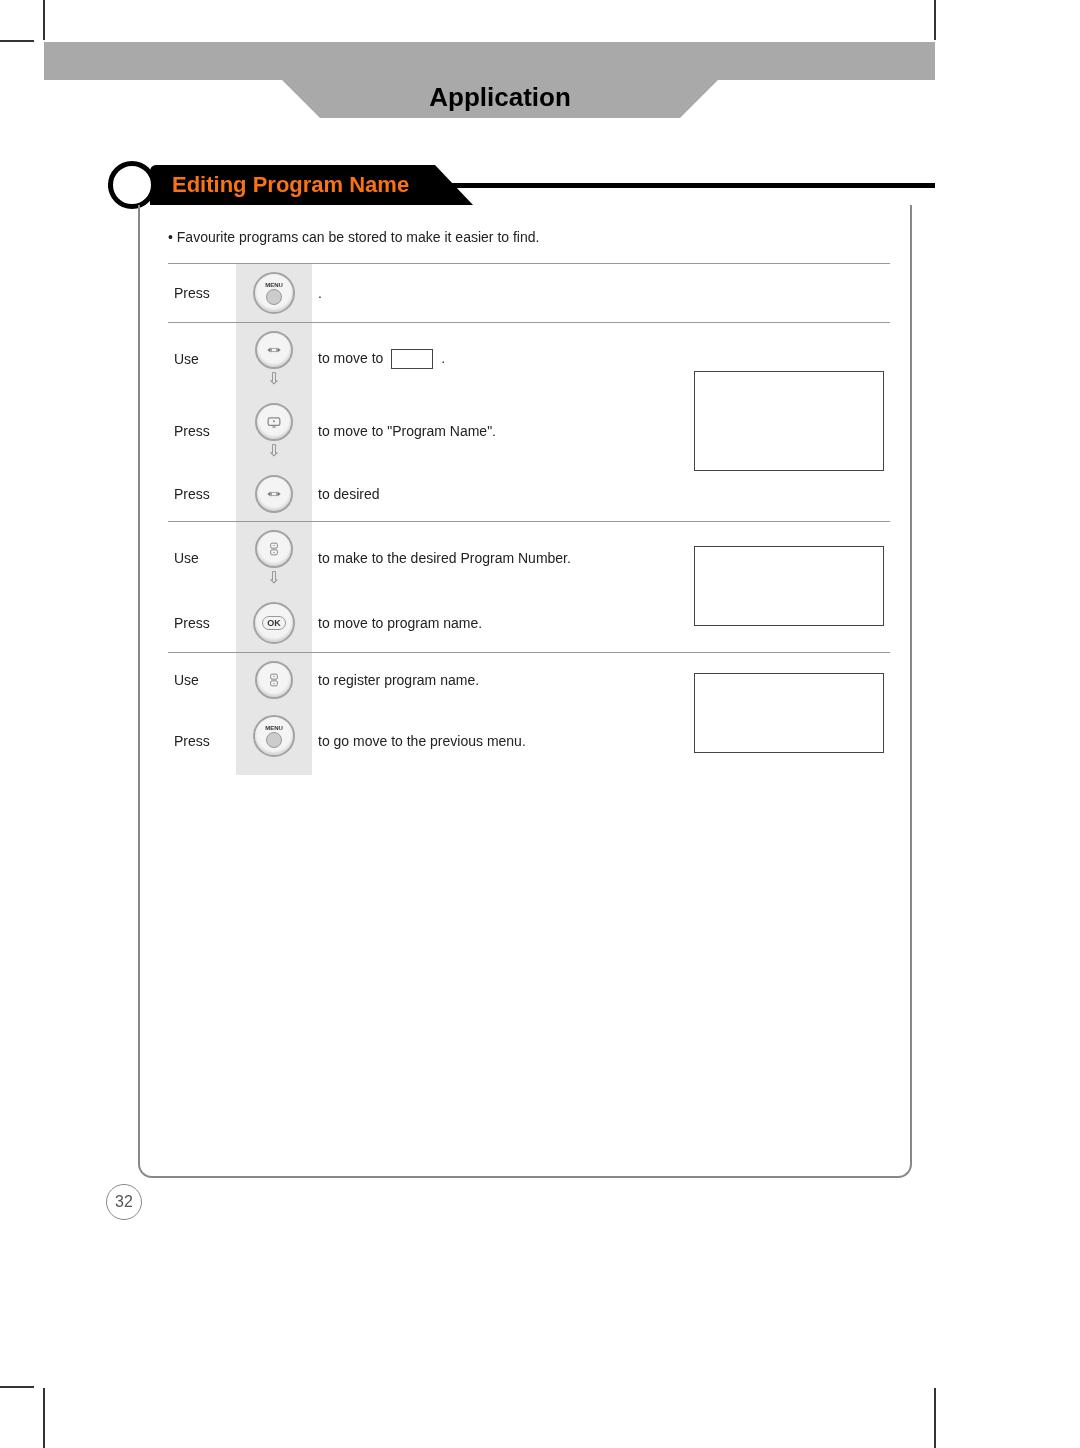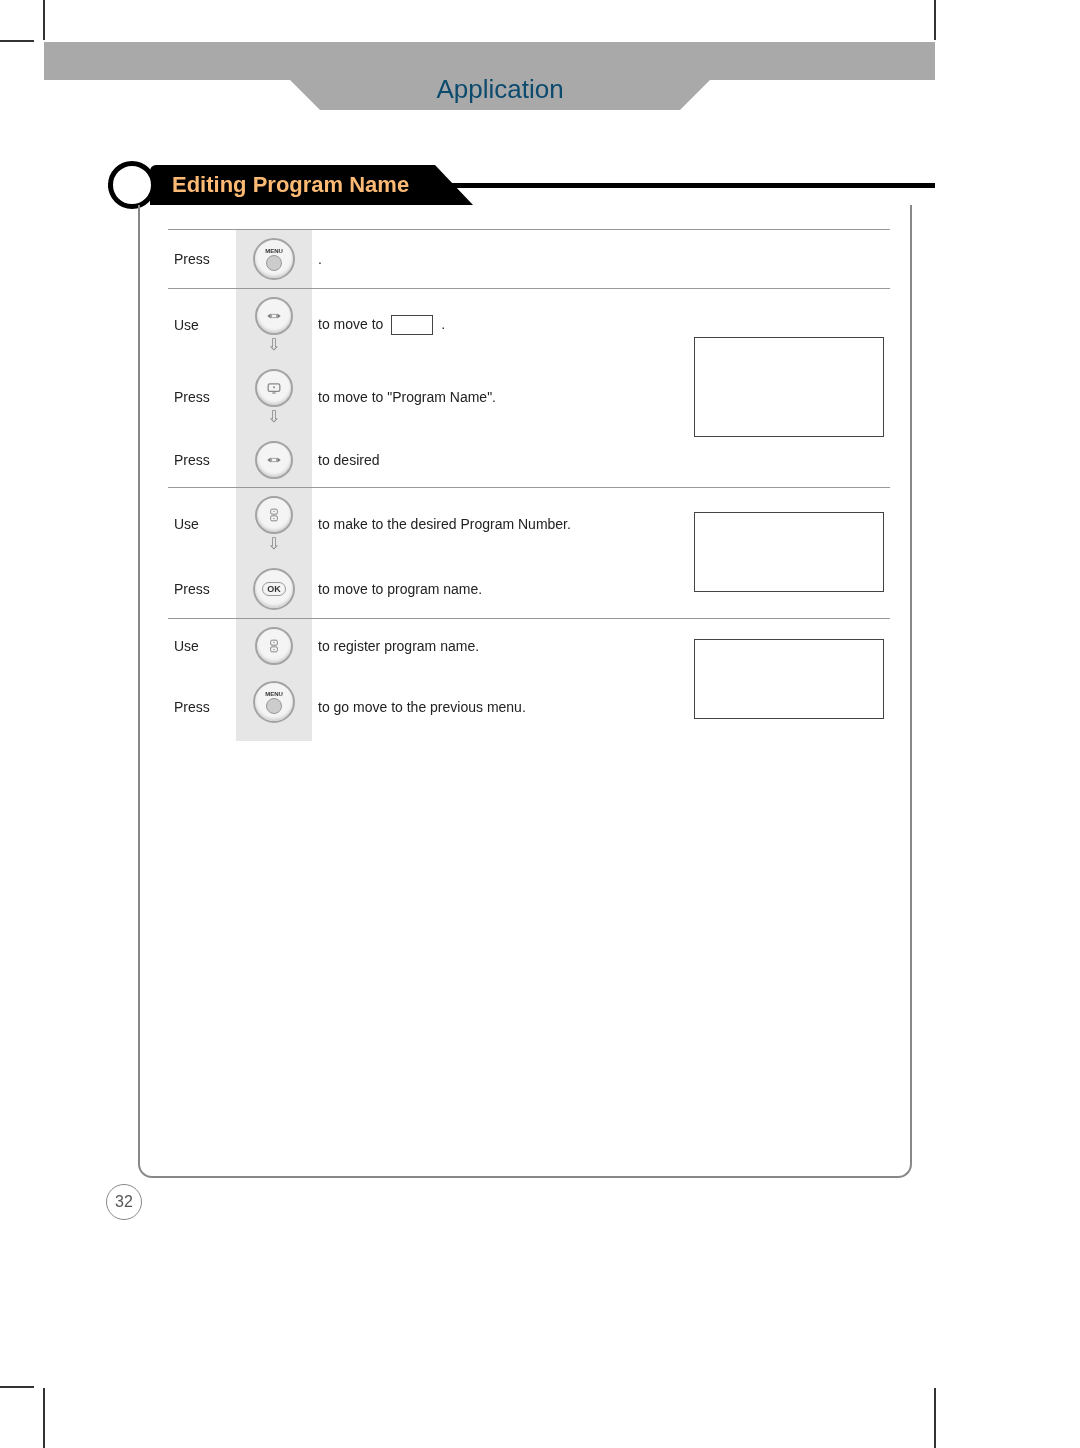--- a/index.html
+++ b/index.html
@@ -24,31 +24,31 @@
 
   .graybar {
     position:absolute;
     left:44px; top:42px;
     right:145px;
     height:38px;
     background:#a9a9a9;
   }
   .header-tab {
     position:absolute;
-    top:68px;
+    top:76px;
     left:320px;
     width:360px;
     height:42px;
     background:#a9a9a9;
     display:flex;
     align-items:center;
     justify-content:center;
-    color:#0c4a6e;
+    color:#000000;
     font-size:26px;
-    font-weight:400;
+    font-weight:700;
   }
   .header-tab::before, .header-tab::after{
     content:"";
     position:absolute;
     top:0;
     width:0;height:0;
     border-top:42px solid #a9a9a9;
   }
   .header-tab::before{
     left:-42px;
@@ -70,21 +70,21 @@
     position:absolute;
     left:0;right:0;top:18px;height:5px;background:#000;
   }
   .section-title-wrap .tab{
     position:absolute;
     left:42px;
     top:0;
     height:40px;
     padding:0 26px 0 22px;
     background:#000;
-    color:#fdba74;
+    color:#f97316;
     font-size:22px;
     font-weight:600;
     display:flex;align-items:center;
     border-top-left-radius:6px;
   }
   .section-title-wrap .tab::after{
     content:"";
     position:absolute;
     right:-38px;top:0;
     width:0;height:0;
@@ -195,20 +195,21 @@
 
 <div class="section-title-wrap">
   <div class="bar"></div>
   <div class="tab">
     <span>Editing Program Name</span>
   </div>
   <div class="circ"></div>
 </div>
 
 <div class="content-box">
+  <div class="intro">• Favourite programs can be stored to make it easier to find.</div>
 
   <table class="steps-table">
 
     <tbody>
         <tr class="topsep">
       <td class="col-action">Press</td>
       <td class="col-btn">
         <span class="rbtn big menu">
           <span>MENU</span>
           <span class="inner-dot"></span>

